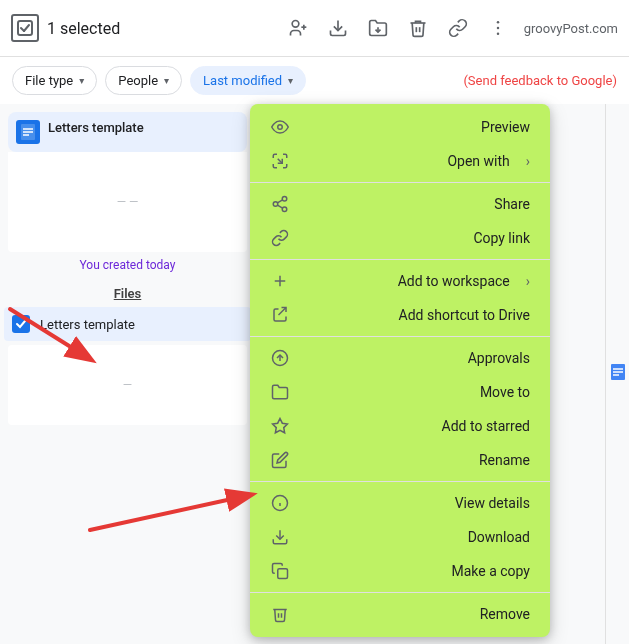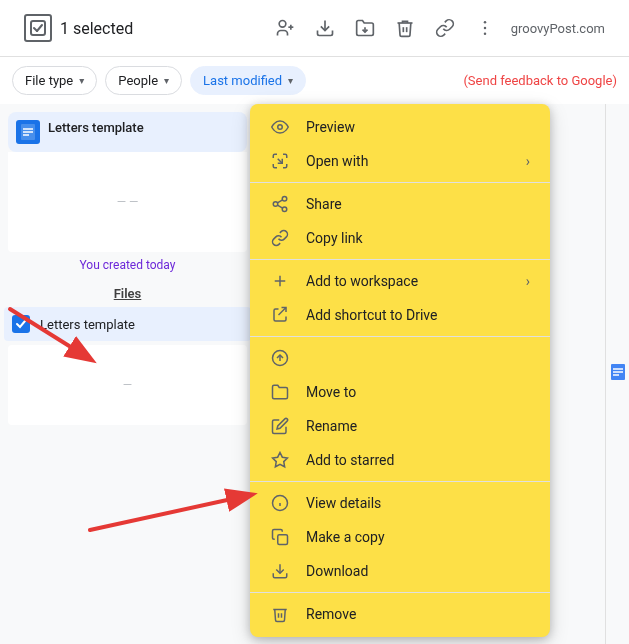--- a/index.html
+++ b/index.html
@@ -9,21 +9,21 @@
       width: 629px;
       height: 644px;
       overflow: hidden;
       position: relative;
     }
 
     
     .toolbar {
       display: flex;
       align-items: center;
-      padding: 8px 24px;
+      padding: 8px 11px;
       background: #fff;
       border-bottom: 1px solid #e0e0e0;
       gap: 8px;
       height: 57px;
     }
     .toolbar-checkbox-icon {
       width: 28px; height: 28px;
       display: flex; align-items: center; justify-content: center;
       border: 2px solid #5f6368;
       border-radius: 3px;
@@ -201,26 +201,27 @@
       color: #bdc1c6;
       font-size: 22px;
     }
 
     
     .context-menu {
       position: absolute;
       top: 0;
       left: 250px;
       width: 300px;
-      background: #fde047;
+      background: #bef264;
       border-radius: 8px;
       box-shadow: 0 2px 10px rgba(0,0,0,0.2), 0 6px 20px rgba(0,0,0,0.15);
       z-index: 100;
       padding: 6px 0;
       overflow: hidden;
+      text-align: right;
     }
     .menu-item {
       display: flex;
       align-items: center;
       gap: 16px;
       padding: 8px 20px;
       cursor: pointer;
       font-size: 14px;
       color: #202124;
       position: relative;
@@ -456,81 +457,82 @@
     <div class="menu-divider"></div>
 
     <div class="menu-item">
       <span class="menu-icon">
         <svg width="18" height="18" viewBox="0 0 24 24" fill="none" stroke="#5f6368" stroke-width="2">
           <circle cx="12" cy="12" r="10"></circle>
           <polyline points="16 12 12 8 8 12"></polyline>
           <line x1="12" y1="16" x2="12" y2="8"></line>
         </svg>
       </span>
+      <span class="menu-item-label">Approvals</span>
     </div>
 
     <div class="menu-item">
       <span class="menu-icon">
         <svg width="18" height="18" viewBox="0 0 24 24" fill="none" stroke="#5f6368" stroke-width="2">
           <path d="M22 19a2 2 0 0 1-2 2H4a2 2 0 0 1-2-2V5a2 2 0 0 1 2-2h5l2 3h9a2 2 0 0 1 2 2z"></path>
         </svg>
       </span>
       <span class="menu-item-label">Move to</span>
+    </div>
+
+    <div class="menu-item">
+      <span class="menu-icon">
+        <svg width="18" height="18" viewBox="0 0 24 24" fill="none" stroke="#5f6368" stroke-width="2">
+          <polygon points="12 2 15.09 8.26 22 9.27 17 14.14 18.18 21.02 12 17.77 5.82 21.02 7 14.14 2 9.27 8.91 8.26 12 2"></polygon>
+        </svg>
+      </span>
+      <span class="menu-item-label">Add to starred</span>
     </div>
 
     <div class="menu-item">
       <span class="menu-icon">
         <svg width="18" height="18" viewBox="0 0 24 24" fill="none" stroke="#5f6368" stroke-width="2">
           <path d="M11 4H4a2 2 0 0 0-2 2v14a2 2 0 0 0 2 2h14a2 2 0 0 0 2-2v-7"></path>
           <path d="M18.5 2.5a2.121 2.121 0 0 1 3 3L12 15l-4 1 1-4 9.5-9.5z"></path>
         </svg>
       </span>
       <span class="menu-item-label">Rename</span>
-    </div>
-
-    <div class="menu-item">
-      <span class="menu-icon">
-        <svg width="18" height="18" viewBox="0 0 24 24" fill="none" stroke="#5f6368" stroke-width="2">
-          <polygon points="12 2 15.09 8.26 22 9.27 17 14.14 18.18 21.02 12 17.77 5.82 21.02 7 14.14 2 9.27 8.91 8.26 12 2"></polygon>
-        </svg>
-      </span>
-      <span class="menu-item-label">Add to starred</span>
     </div>
     <div class="menu-divider"></div>
 
     <div class="menu-item">
       <span class="menu-icon">
         <svg width="18" height="18" viewBox="0 0 24 24" fill="none" stroke="#5f6368" stroke-width="2">
           <circle cx="12" cy="12" r="10"></circle>
           <line x1="12" y1="8" x2="12" y2="8"></line>
             <line x1="12" y1="12" x2="12" y2="16"></line>
         </svg>
       </span>
       <span class="menu-item-label">View details</span>
     </div>
 
     <div class="menu-item">
       <span class="menu-icon">
         <svg width="18" height="18" viewBox="0 0 24 24" fill="none" stroke="#5f6368" stroke-width="2">
-          <rect x="9" y="9" width="13" height="13" rx="2" ry="2"></rect>
-          <path d="M5 15H4a2 2 0 0 1-2-2V4a2 2 0 0 1 2-2h9a2 2 0 0 1 2 2v1"></path>
-        </svg>
-      </span>
-      <span class="menu-item-label">Make a copy</span>
-    </div>
-
-    <div class="menu-item">
-      <span class="menu-icon">
-        <svg width="18" height="18" viewBox="0 0 24 24" fill="none" stroke="#5f6368" stroke-width="2">
           <path d="M21 15v4a2 2 0 0 1-2 2H5a2 2 0 0 1-2-2v-4"></path>
           <polyline points="7 10 12 15 17 10"></polyline>
             <line x1="12" y1="15" x2="12" y2="3"></line>
         </svg>
       </span>
       <span class="menu-item-label">Download</span>
+    </div>
+
+    <div class="menu-item">
+      <span class="menu-icon">
+        <svg width="18" height="18" viewBox="0 0 24 24" fill="none" stroke="#5f6368" stroke-width="2">
+          <rect x="9" y="9" width="13" height="13" rx="2" ry="2"></rect>
+          <path d="M5 15H4a2 2 0 0 1-2-2V4a2 2 0 0 1 2-2h9a2 2 0 0 1 2 2v1"></path>
+        </svg>
+      </span>
+      <span class="menu-item-label">Make a copy</span>
     </div>
     <div class="menu-divider"></div>
 
     <div class="menu-item">
       <span class="menu-icon">
         <svg width="18" height="18" viewBox="0 0 24 24" fill="none" stroke="#5f6368" stroke-width="2">
           <polyline points="3 6 5 6 21 6"></polyline>
             <path d="M19 6l-1 14a2 2 0 0 1-2 2H8a2 2 0 0 1-2-2L5 6"></path>
           <path d="M10 11v6"></path>
             <path d="M14 11v6"></path>

